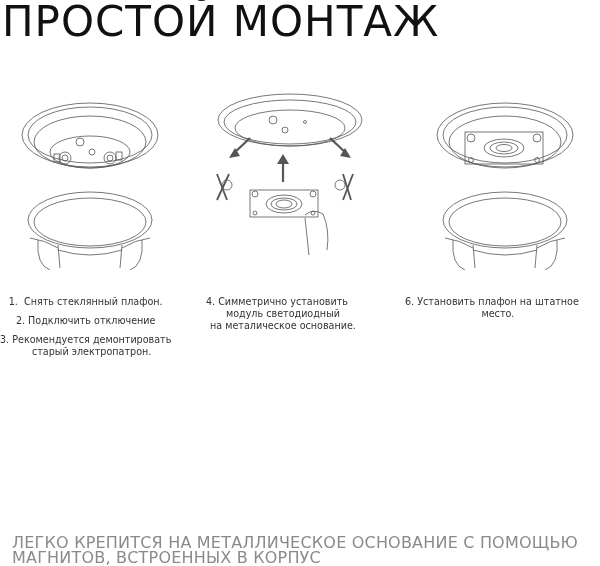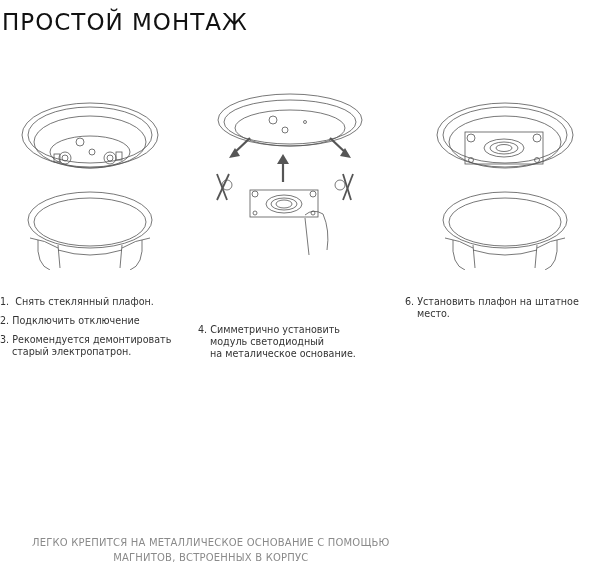--- a/index.html
+++ b/index.html
@@ -1,24 +1,24 @@
 <!DOCTYPE html>
 <html><head>
 <meta charset="utf-8">
 <style>
   html, body { margin:0; padding:0; background:#ffffff; }
   body { width:600px; height:566px; position:relative; overflow:hidden; font-family:"DejaVu Sans", sans-serif; color:#2a2a2a; }
-  .title { position:absolute; left:2px; top:0px; font-size:23px; font-weight:400; letter-spacing:1px; color:#111; line-height:44px; white-space:nowrap; }
+  .title { position:absolute; left:2px; top:0px; font-size:42px; font-weight:400; letter-spacing:1px; color:#111; line-height:44px; white-space:nowrap; }
   .illus { position:absolute; }
   .illus svg { display:block; }
   .steps { position:absolute; font-size:9.6px; line-height:12px; color:#333; }
-  .step { margin-bottom:7px; }
+  .step { margin-bottom:7px;text-align:center; }
   .step .line { white-space:nowrap; display:block; }
   .step .cont { padding-left:12px; }
-  .footer { position:absolute; left:32px; top:535px; font-size:10px; line-height:15px; color:#8a8a8a; letter-spacing:0.2px; white-space:nowrap;text-align:center; }
+  .footer { position:absolute; left:12px; top:535px; font-size:16px; line-height:15px; color:#8a8a8a; letter-spacing:0.2px; white-space:nowrap; }
 </style>
 </head>
 <body>
 
 <div class="title">ПРОСТОЙ МОНТАЖ</div>
 
 <div class="illus" style="left:10px; top:90px;">
   <svg width="160" height="180" viewBox="0 0 160 180" fill="none" stroke="#555" stroke-width="0.8">
     <ellipse cx="80" cy="45" rx="68" ry="32"></ellipse>
     <ellipse cx="80" cy="45" rx="62" ry="28"></ellipse>
@@ -117,21 +117,21 @@
   </div>
   <div class="step">
     <span class="line"><span>2.</span> <span>Подключить отключение</span></span>
   </div>
   <div class="step">
     <span class="line"><span>3.</span> <span>Рекомендуется демонтировать</span></span>
     <span class="line cont">старый электропатрон.</span>
   </div>
 </div>
 
-<div class="steps" style="left:198px; top:296px;margin-top:28px;">
+<div class="steps" style="left:198px; top:296px;">
   <div class="step">
     <span class="line"><span>4.</span> <span>Симметрично установить</span></span>
     <span class="line cont">модуль светодиодный</span>
     <span class="line cont">на металическое основание.</span>
   </div>
 </div>
 
 <div class="steps" style="left:405px; top:296px;">
   <div class="step">
     <span class="line"><span>6.</span> <span>Установить  плафон на штатное</span></span>

